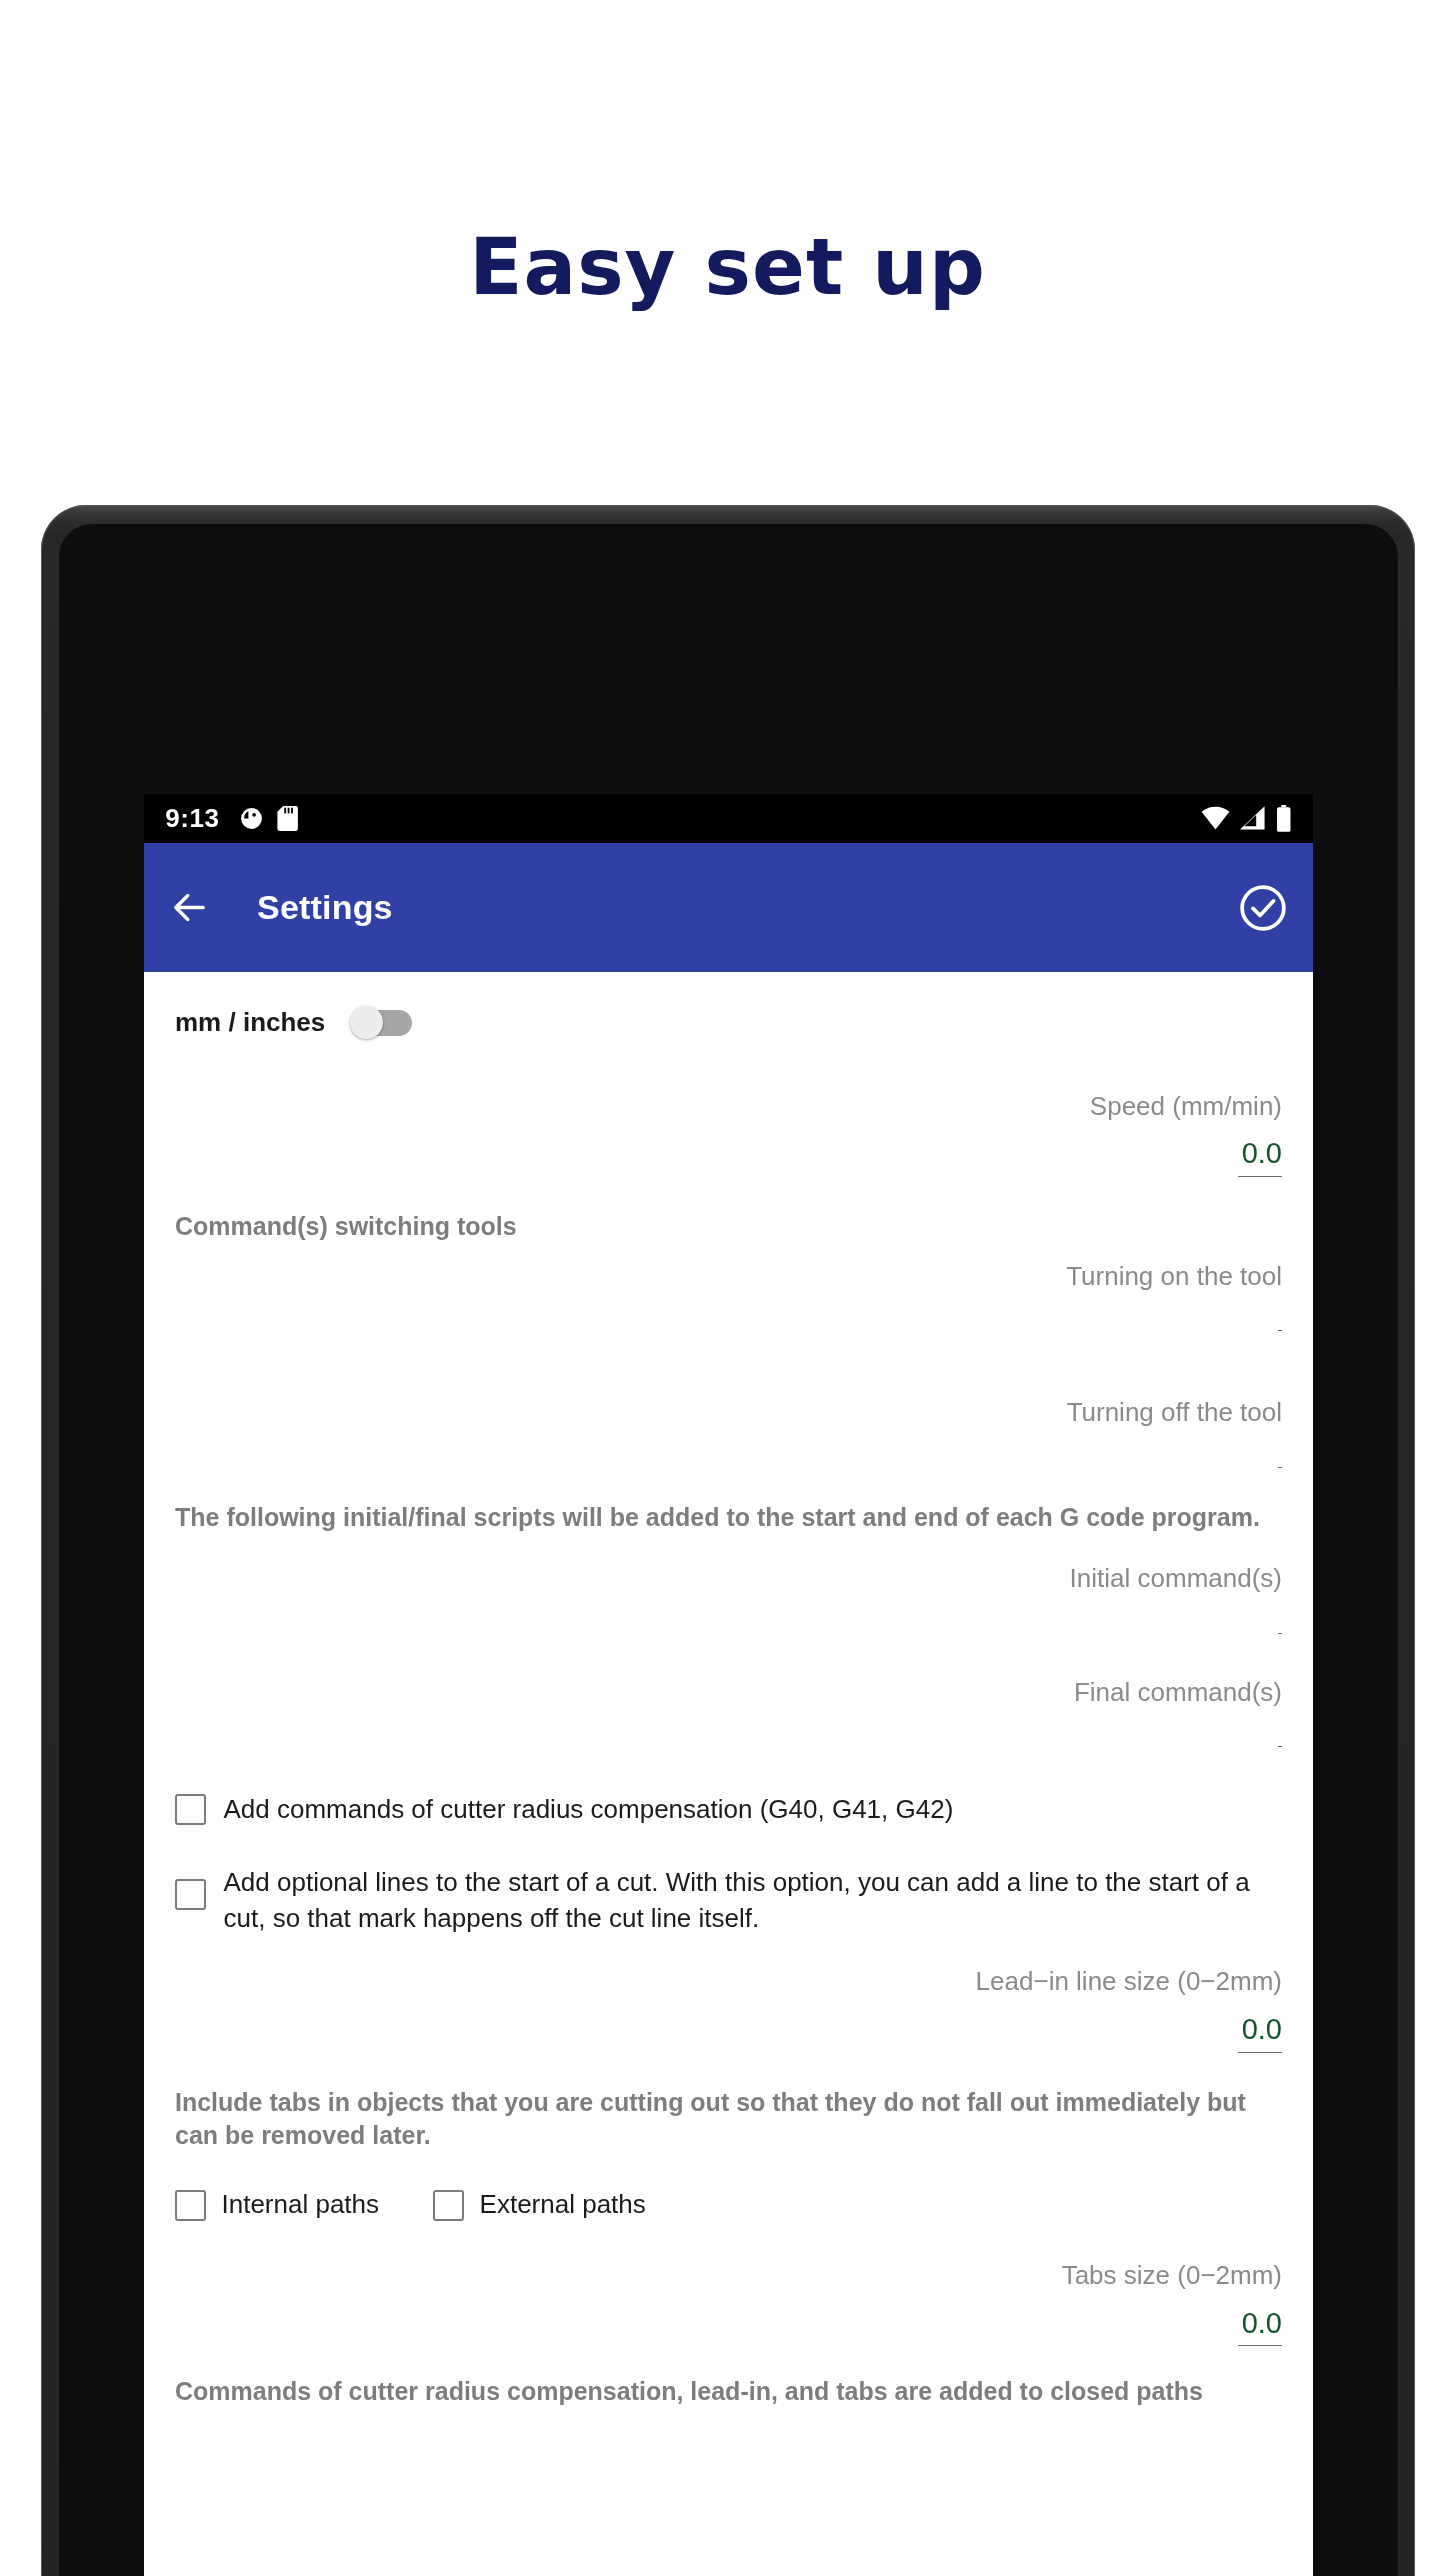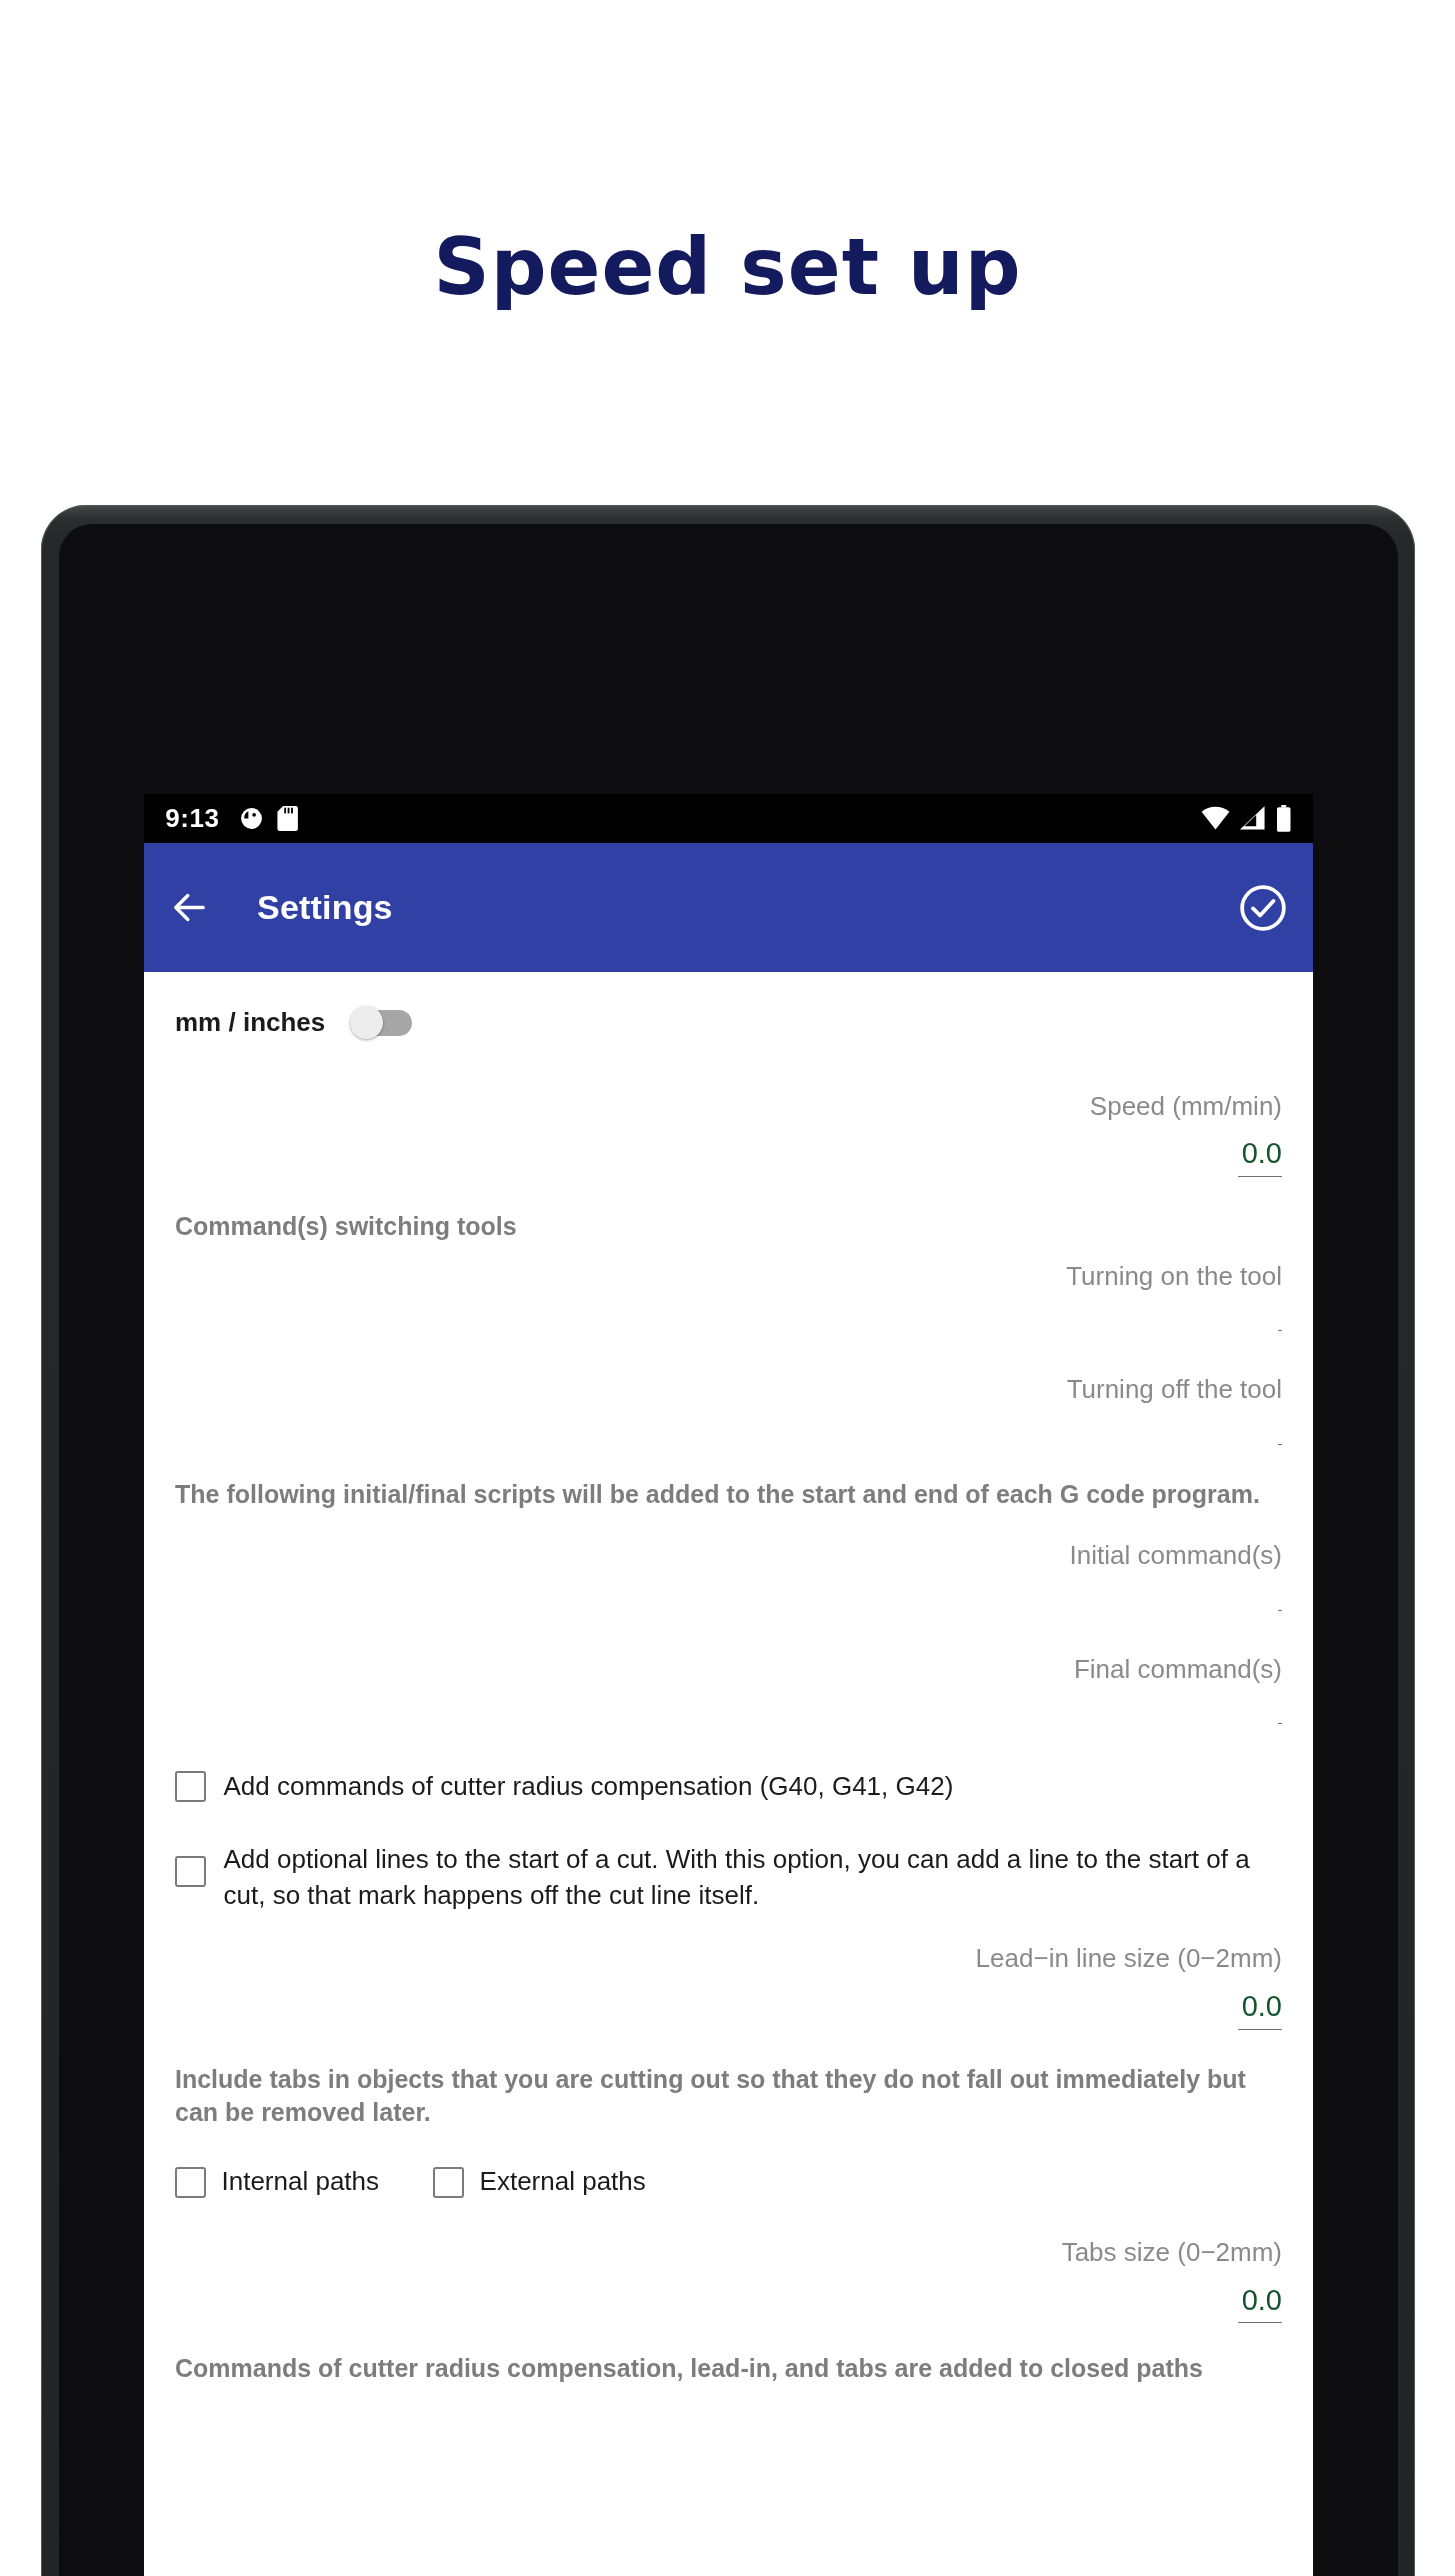--- a/index.html
+++ b/index.html
@@ -244,21 +244,21 @@
   .inline-cb {
     display: flex;
     align-items: center;
     margin-right: 54px;
   }
   .inline-cb .checkbox-label { margin-left: 15.5px; }
 </style>
 </head>
 <body>
 
-<div id="promo-title">Speed set up</div>
+<div id="promo-title">Easy set up</div>
 
 <div id="device-frame">
   <div id="device-screen-bezel">
     <div id="device-camera"></div>
   </div>
 </div>
 
 <div id="android-screen">
 
   <div id="status-bar">
@@ -325,21 +325,21 @@
 
     <div class="section-note">Command(s) switching tools</div>
 
     <div class="field-row">
       <span class="field-label">Turning on the tool</span>
       <span class="field-input empty">
         <span class="field-value"></span>
       </span>
     </div>
 
-    <div class="field-row" style="margin-top:43px">
+    <div class="field-row" style="margin-top:66px">
       <span class="field-label">Turning off the tool</span>
       <span class="field-input empty">
         <span class="field-value"></span>
       </span>
     </div>
 
     <div class="section-note">The following initial/final scripts will be added to the start and end of each G code program.</div>
 
     <div class="field-row" style="margin-top:29px">
       <span class="field-label">Initial command(s)</span>

